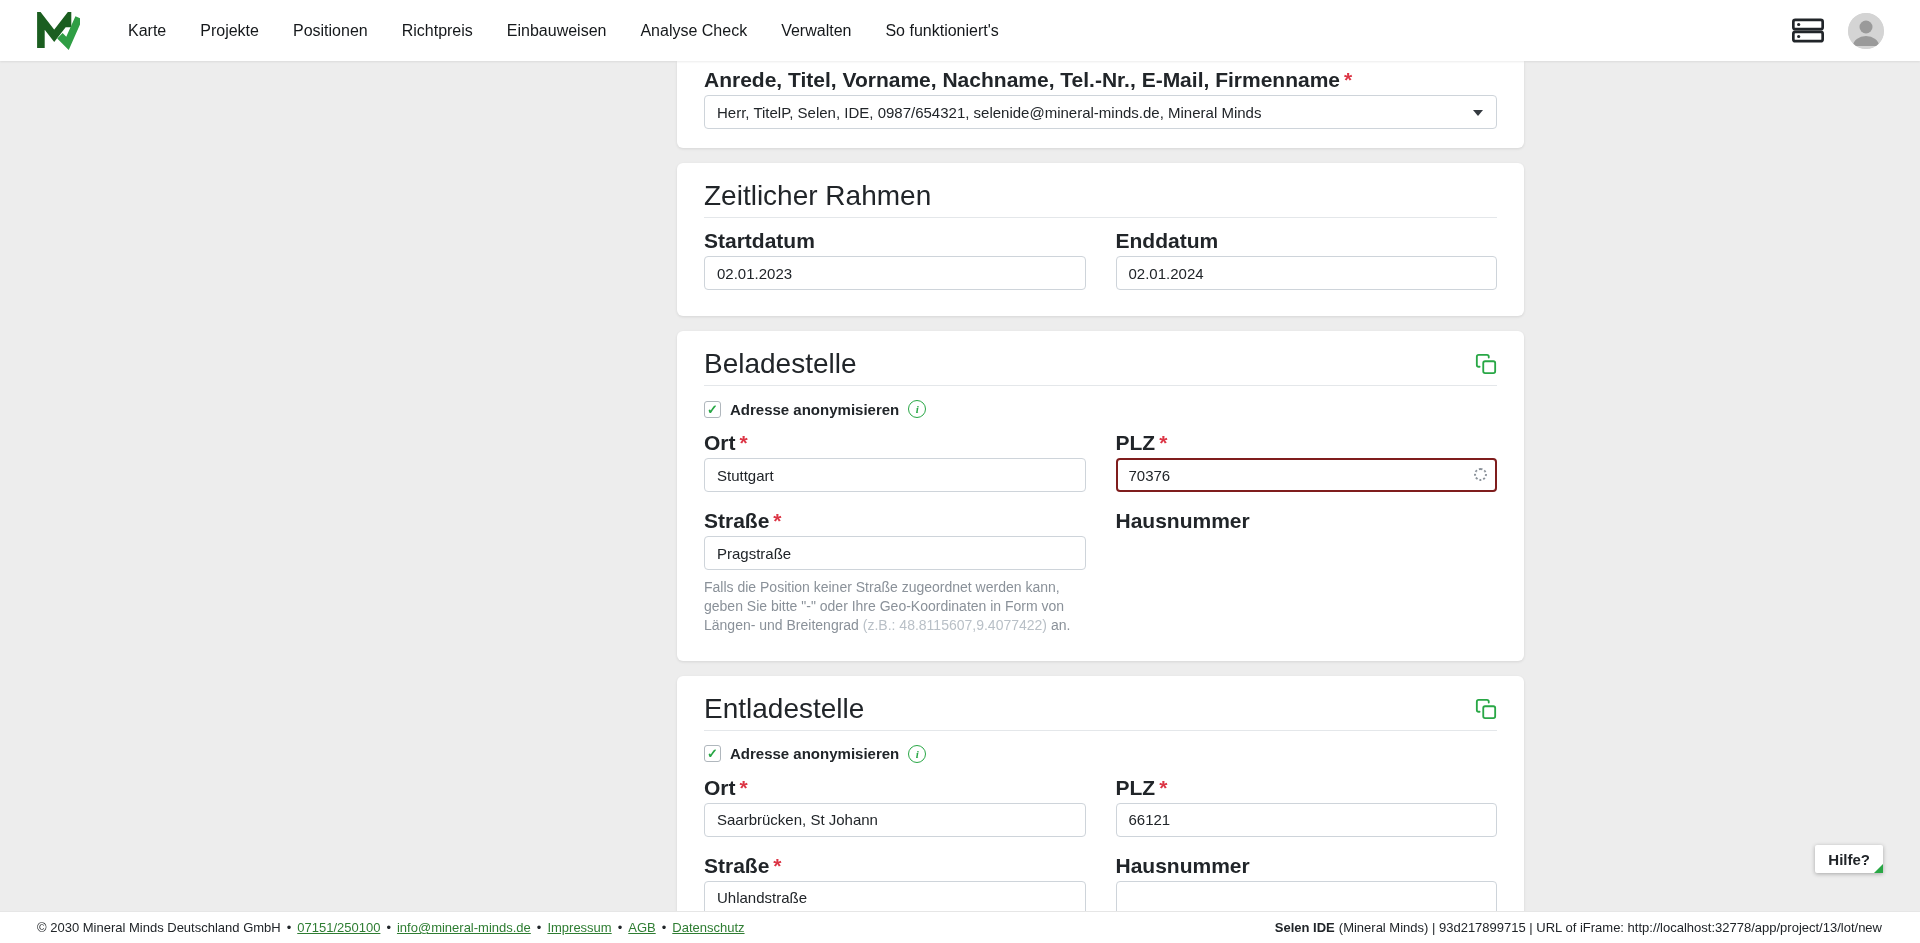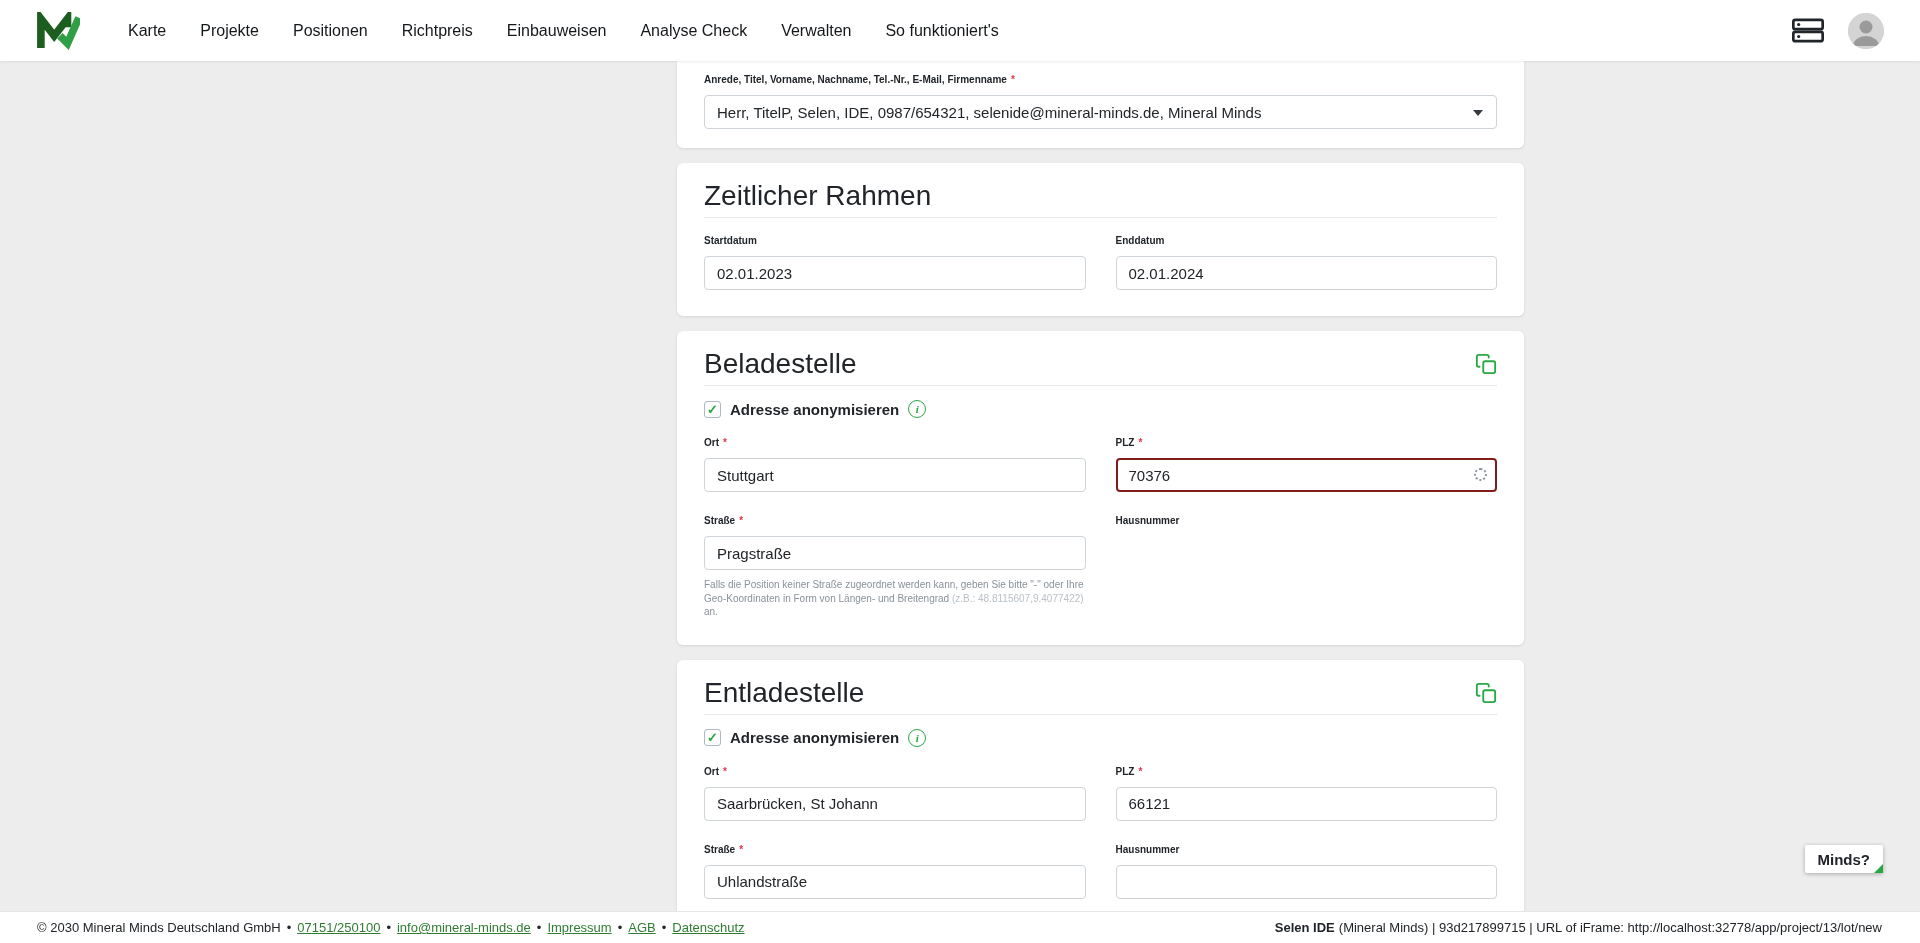--- a/index.html
+++ b/index.html
@@ -37,21 +37,21 @@
     padding: 22px 27px 26px; margin-bottom: 15px;
   }
   .card-first { border-radius: 0 0 6px 6px; padding: 10px 27px 19px; }
 
   .card-head { display: flex; align-items: center; justify-content: space-between; }
   .card-title { font-size: 28px; line-height: 22px; font-weight: 400; margin: 0; color: #212529; }
   .card-hr { border: 0; border-top: 1px solid #e4e7ea; margin: 10px 0 14px; }
   .copy-btn { display: flex; align-items: center; cursor: pointer; }
 
   .flabel {
-    display: block; font-size: 10px; line-height: 18px; font-weight: 700;
+    display: block; font-size: 21px; line-height: 18px; font-weight: 700;
     color: #212529; margin-bottom: 6px;
   }
   .req { color: #dc3545; margin-left: 4px; font-weight: 700; }
 
   .grid2 { display: grid; grid-template-columns: 1fr 1fr; column-gap: 30px; }
   .field { margin-bottom: 20px; }
   .field.mb0 { margin-bottom: 0; }
 
   .text-input {
     width: 100%; height: 34px; border: 1px solid #ced4da; border-radius: 4px;
@@ -87,21 +87,21 @@
   }
   .checkmark { color: #28a745; font-size: 13px; font-weight: 700; line-height: 1; }
   .check-label { font-size: 15px; font-weight: 600; cursor: pointer; }
   .info-icon {
     width: 18px; height: 18px; border: 1.5px solid #28a745; border-radius: 50%;
     color: #28a745; display: flex; align-items: center; justify-content: center;
     font-size: 11px; font-style: italic; font-weight: 700; cursor: pointer;
     font-family: "Liberation Serif", serif;
   }
 
-  .helper { grid-column: 1; margin: 8px 0 0; font-size: 10px; line-height: 1.35; color: #8a9199; }
+  .helper { grid-column: 1; margin: 8px 0 0; font-size: 14px; line-height: 1.35; color: #8a9199; }
   .helper .ex { color: #b9c0c7; }
 
   
   .help-btn {
     position: absolute; top: 845px; right: 37px; height: 28px; z-index: 35;
     background: #fff; border-radius: 2px; box-shadow: 0 1px 4px rgba(0,0,0,.3);
     display: flex; align-items: center; padding: 0 13px;
     font-size: 15px; font-weight: 700; color: #212529; cursor: pointer;
   }
   .help-btn::after {
@@ -278,21 +278,21 @@
       <div class="field mb0">
         <label class="flabel">Hausnummer</label>
         <input class="text-input" type="text" value="" style="">
       </div>
     </div>
   </section>
 
 </main>
 
 <div class="help-btn">
-  <span>Minds?</span>
+  <span>Hilfe?</span>
 </div>
 
 <footer class="footer">
   <div class="footer-left">
     <span>© 2030 Mineral Minds Deutschland GmbH</span>
     <span>•</span>
     <a>07151/250100</a>
     <span>•</span>
     <a>info@mineral-minds.de</a>
     <span>•</span>

